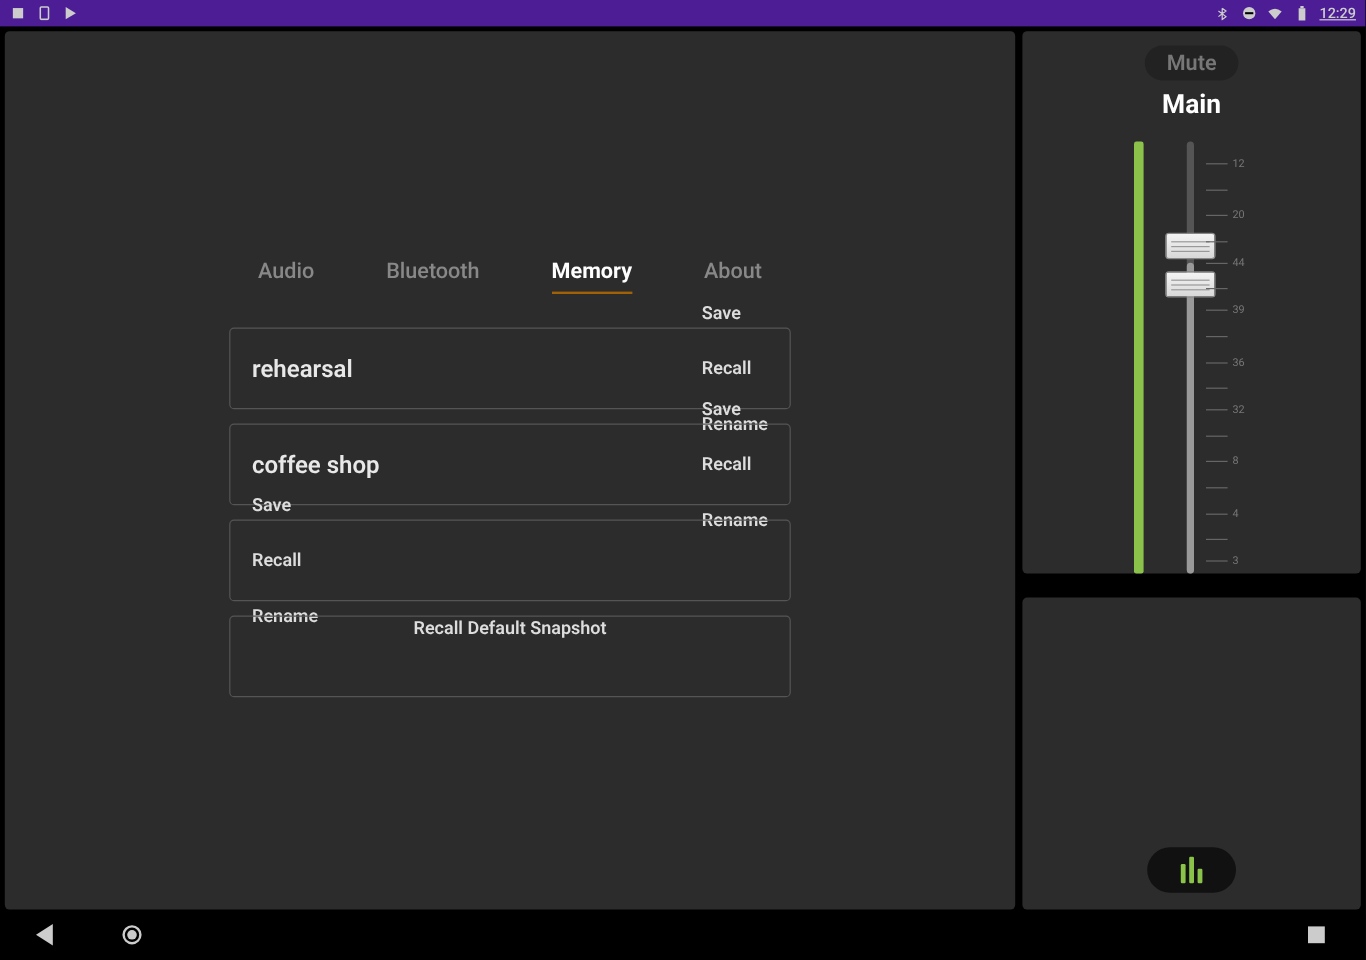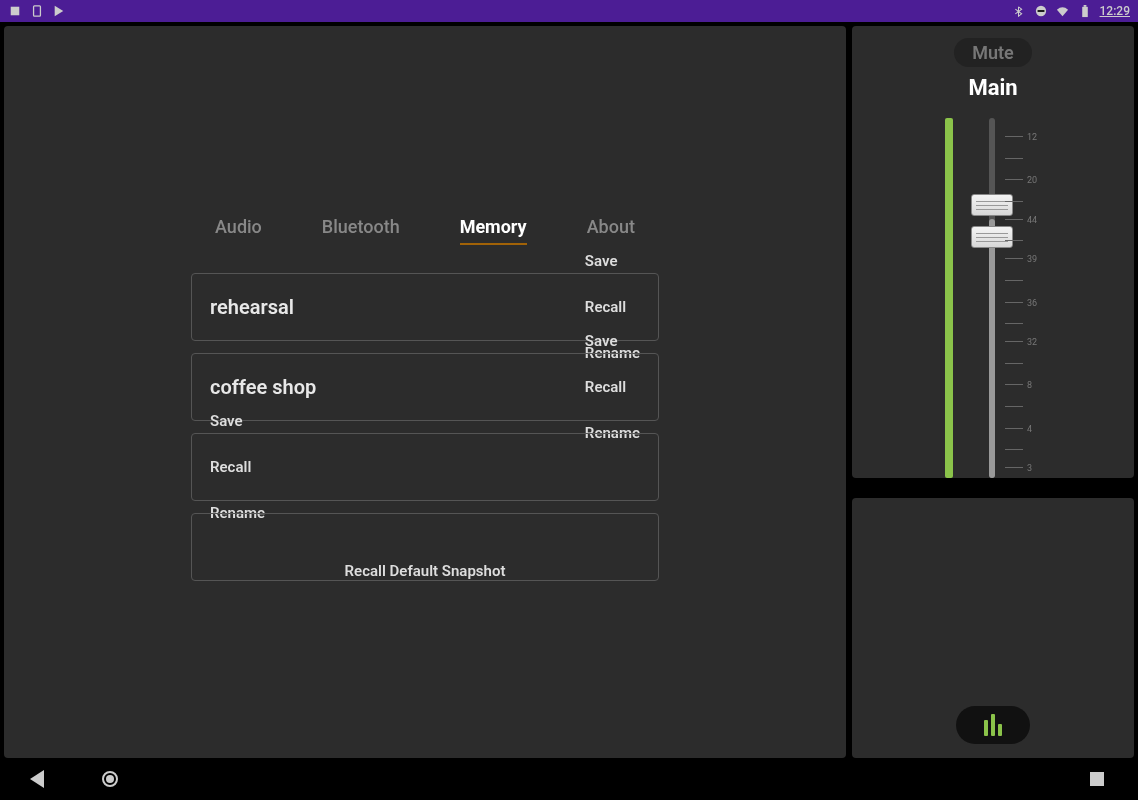--- a/index.html
+++ b/index.html
@@ -17,21 +17,21 @@
   .tabs { display: flex; gap: 60px; margin-bottom: 28px; }
   .tab { color: #888; font-size: 18px; font-weight: 500; cursor: pointer; padding-bottom: 6px; }
   .tab.active { color: #fff; font-weight: 700; border-bottom: 2px solid #a16207; }
   
   .preset-list { width: 468px; display: flex; flex-direction: column; gap: 12px; }
   .preset-row { border: 1px solid #555; border-radius: 4px; height: 68px; display: flex; align-items: center; padding: 2px 18px; }
   .preset-name { flex: 1; font-size: 20px; font-weight: 600; color: #e8e8e8; }
   .preset-actions { display: flex; gap: 28px; flex-direction: column; }
   .preset-action { font-size: 15px; font-weight: 600; color: #ddd; cursor: pointer; }
   
-  .default-row { border: 1px solid #555; border-radius: 4px; height: 68px; display: flex; align-items: flex-end; justify-content: center; font-size: 15px; font-weight: 600; color: #ddd; cursor: pointer; }
+  .default-row { border: 1px solid #555; border-radius: 4px; height: 68px; display: flex; align-items: flex-start; justify-content: center; font-size: 15px; font-weight: 600; color: #ddd; cursor: pointer; }
   
   .side-col { width: 282px; display: flex; flex-direction: column; gap: 20px; }
   .fader-panel { flex: 1.05; background: #2c2c2c; border-radius: 4px; display: flex; flex-direction: column; align-items: center; padding-top: 12px; }
   .mute-btn { background: #222; border-radius: 16px; padding: 4px 18px; font-size: 18px; font-weight: 600; color: #777; cursor: pointer; }
   .channel-label { font-size: 22px; font-weight: 700; color: #fff; margin-top: 8px; }
   
   .fader-area { position: relative; margin-top: 18px; height: 360px; width: 120px; }
   .meter-bar { position: absolute; left: 12px; top: 0; width: 8px; height: 100%; background: #8bc34a; border-radius: 2px; }
   .fader-track { position: absolute; left: 56px; top: 0; width: 6px; height: 100%; background: #555; border-radius: 3px; }
   .fader-track-fill { position: absolute; left: 56px; bottom: 0; width: 6px; height: 72%; background: #999; border-radius: 3px; }

